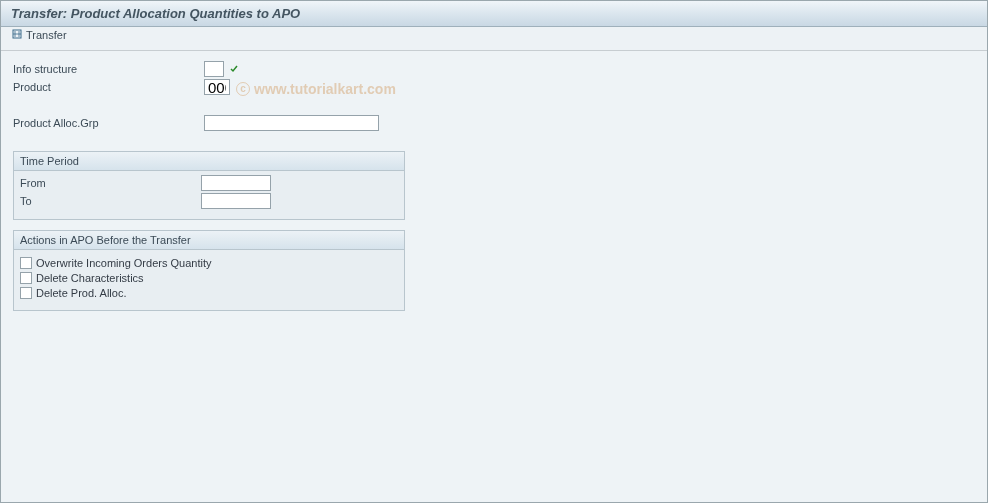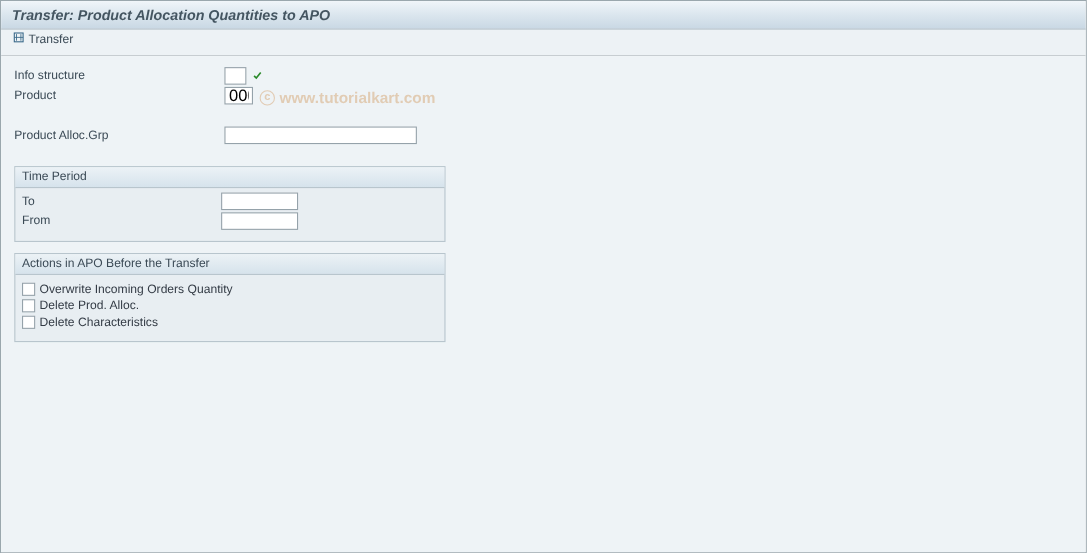--- a/index.html
+++ b/index.html
@@ -179,43 +179,43 @@
     <span class="field-label">Product Alloc.Grp</span>
     <input class="sap-input" style="width: 175px;" value="">
   </div>
 
   <div style="height:18px;"></div>
 
   <div class="group-box">
     <div class="group-header">Time Period</div>
     <div class="group-body">
       <div class="field-row">
+        <span class="field-label">From</span>
+        <input class="sap-input" style="width: 70px;" value="">
+      </div>
+      <div class="field-row">
         <span class="field-label">To</span>
-        <input class="sap-input" style="width: 70px;" value="">
-      </div>
-      <div class="field-row">
-        <span class="field-label">From</span>
         <input class="sap-input" style="width: 70px;" value="">
       </div>
     </div>
   </div>
 
   <div style="height:10px;"></div>
 
   <div class="group-box">
     <div class="group-header">Actions in APO Before the Transfer</div>
     <div class="group-body">
       <div class="cb-row">
         <span class="sap-checkbox"></span>
         <span>Overwrite Incoming Orders Quantity</span>
       </div>
       <div class="cb-row">
         <span class="sap-checkbox"></span>
-        <span>Delete Prod. Alloc.</span>
+        <span>Delete Characteristics</span>
       </div>
       <div class="cb-row">
         <span class="sap-checkbox"></span>
-        <span>Delete Characteristics</span>
+        <span>Delete Prod. Alloc.</span>
       </div>
     </div>
   </div>
 
 </div>
 
 </body></html>

